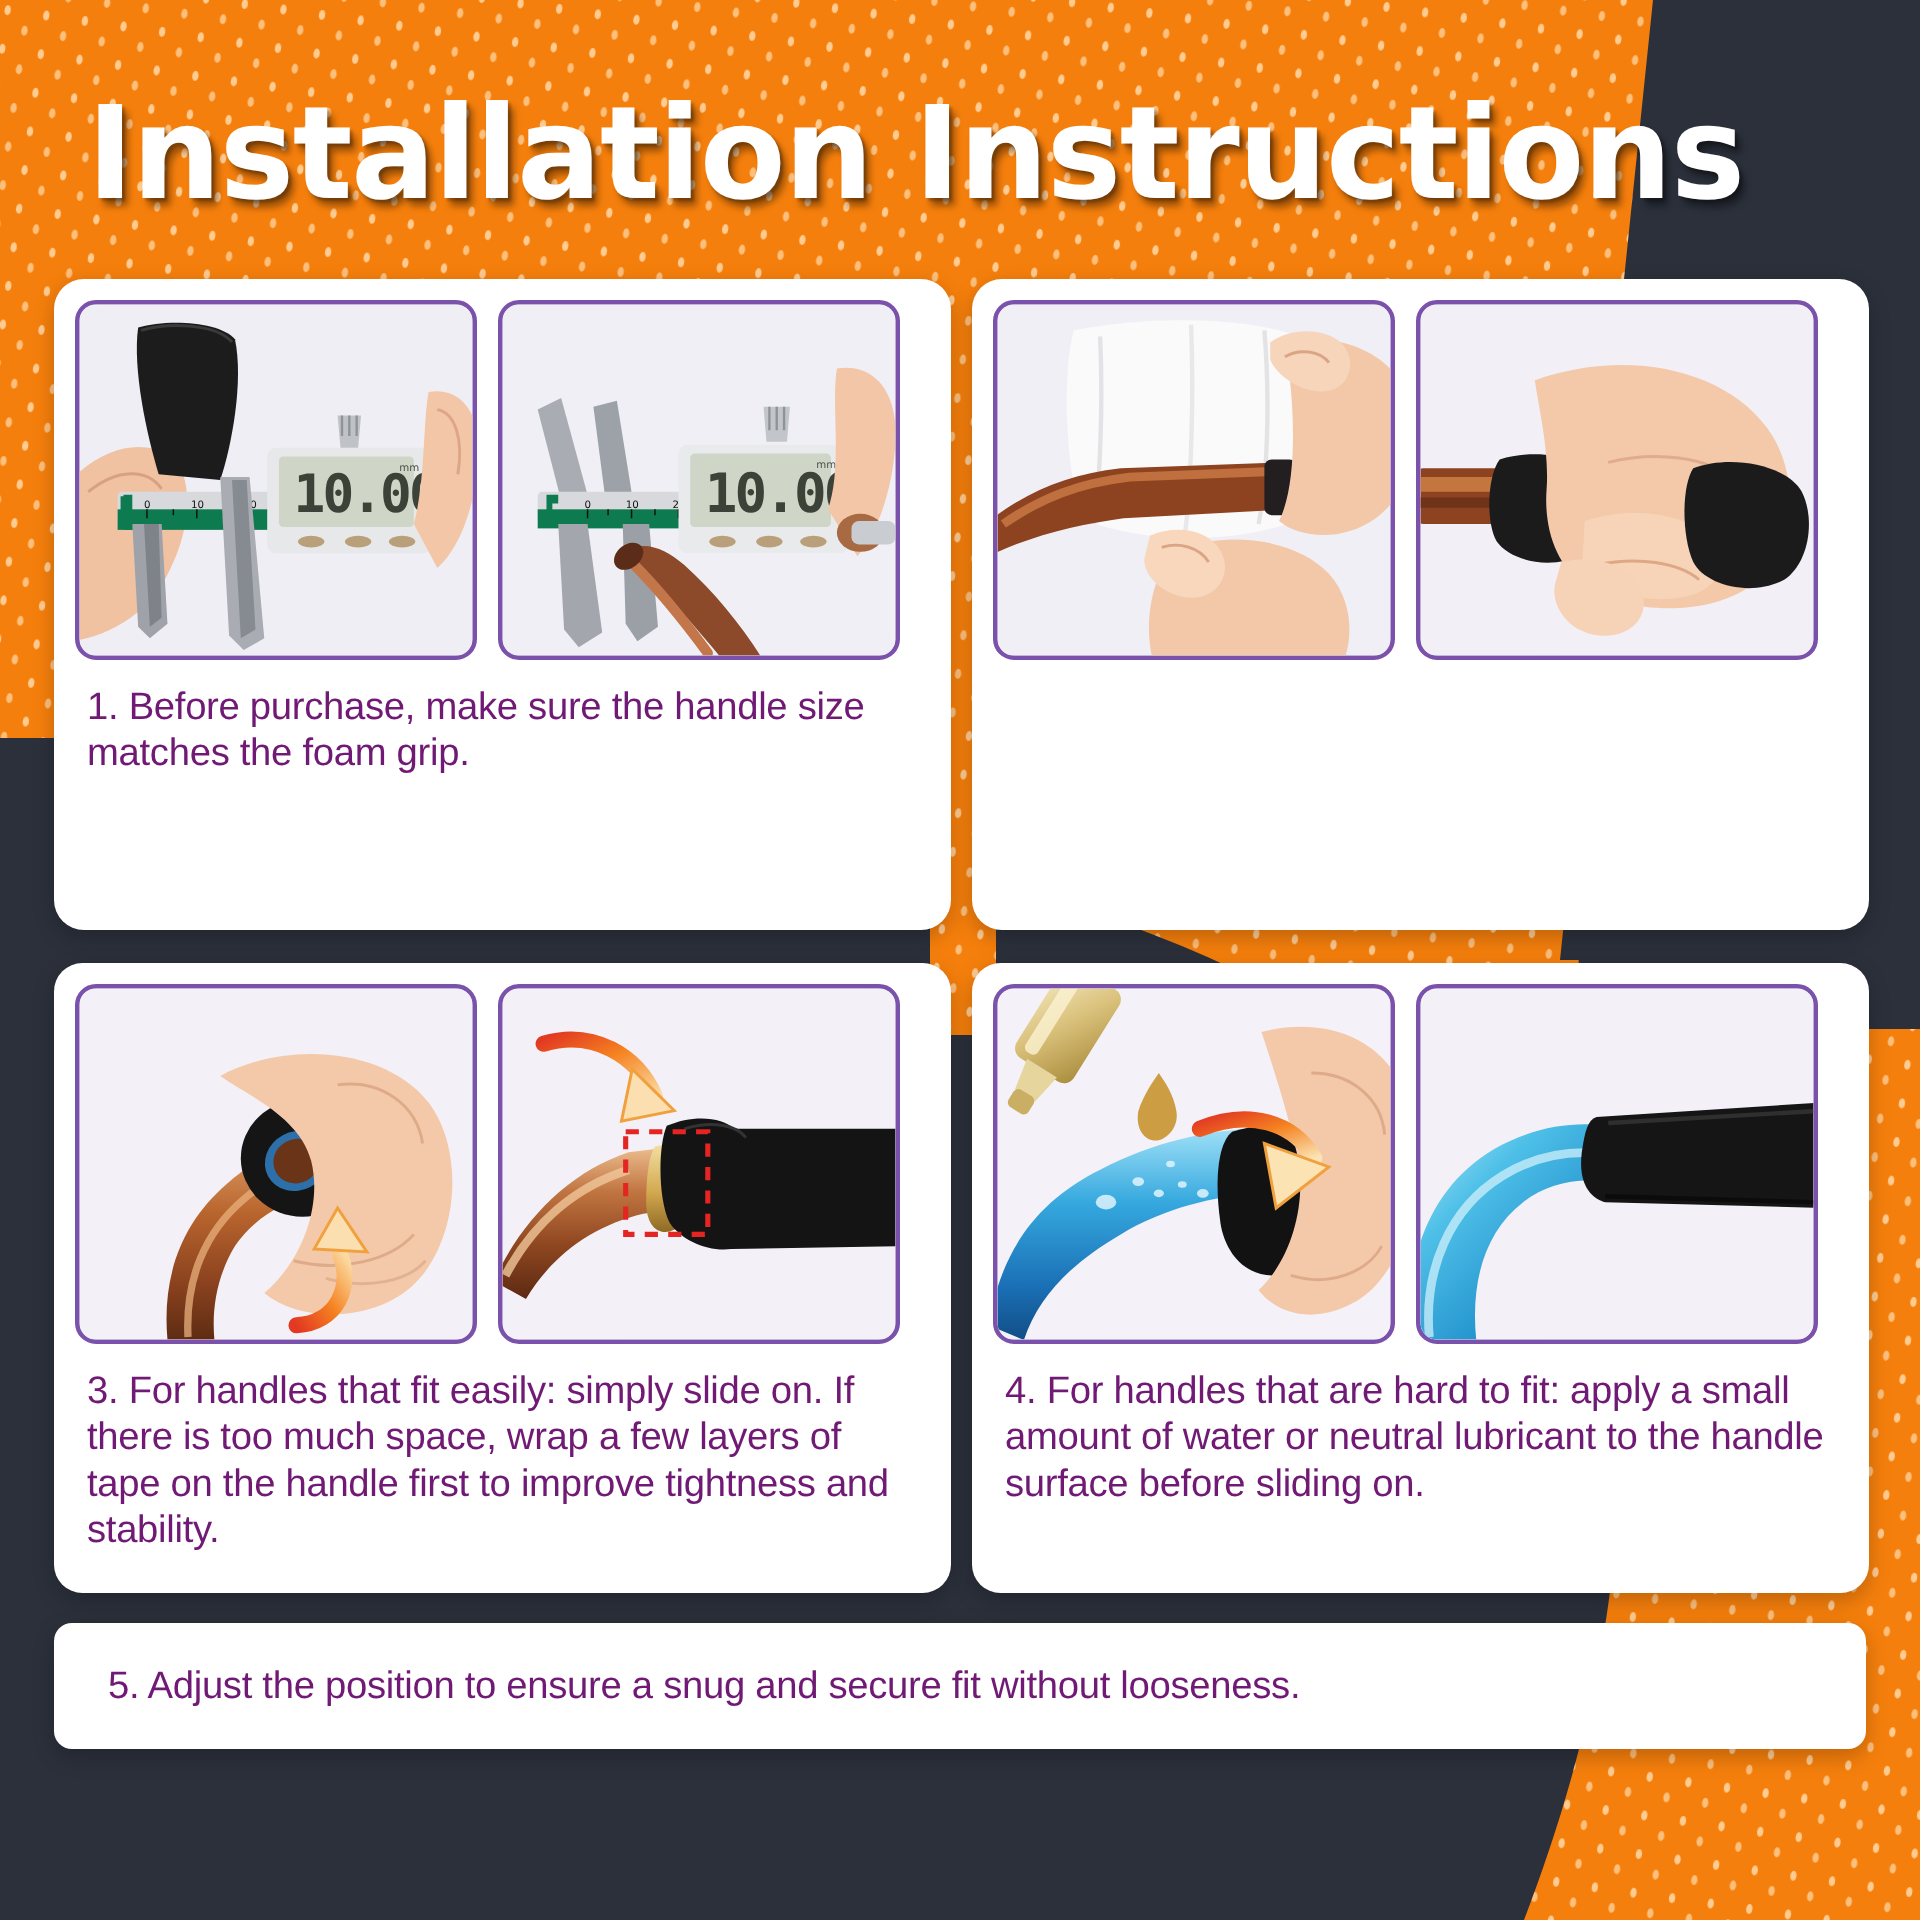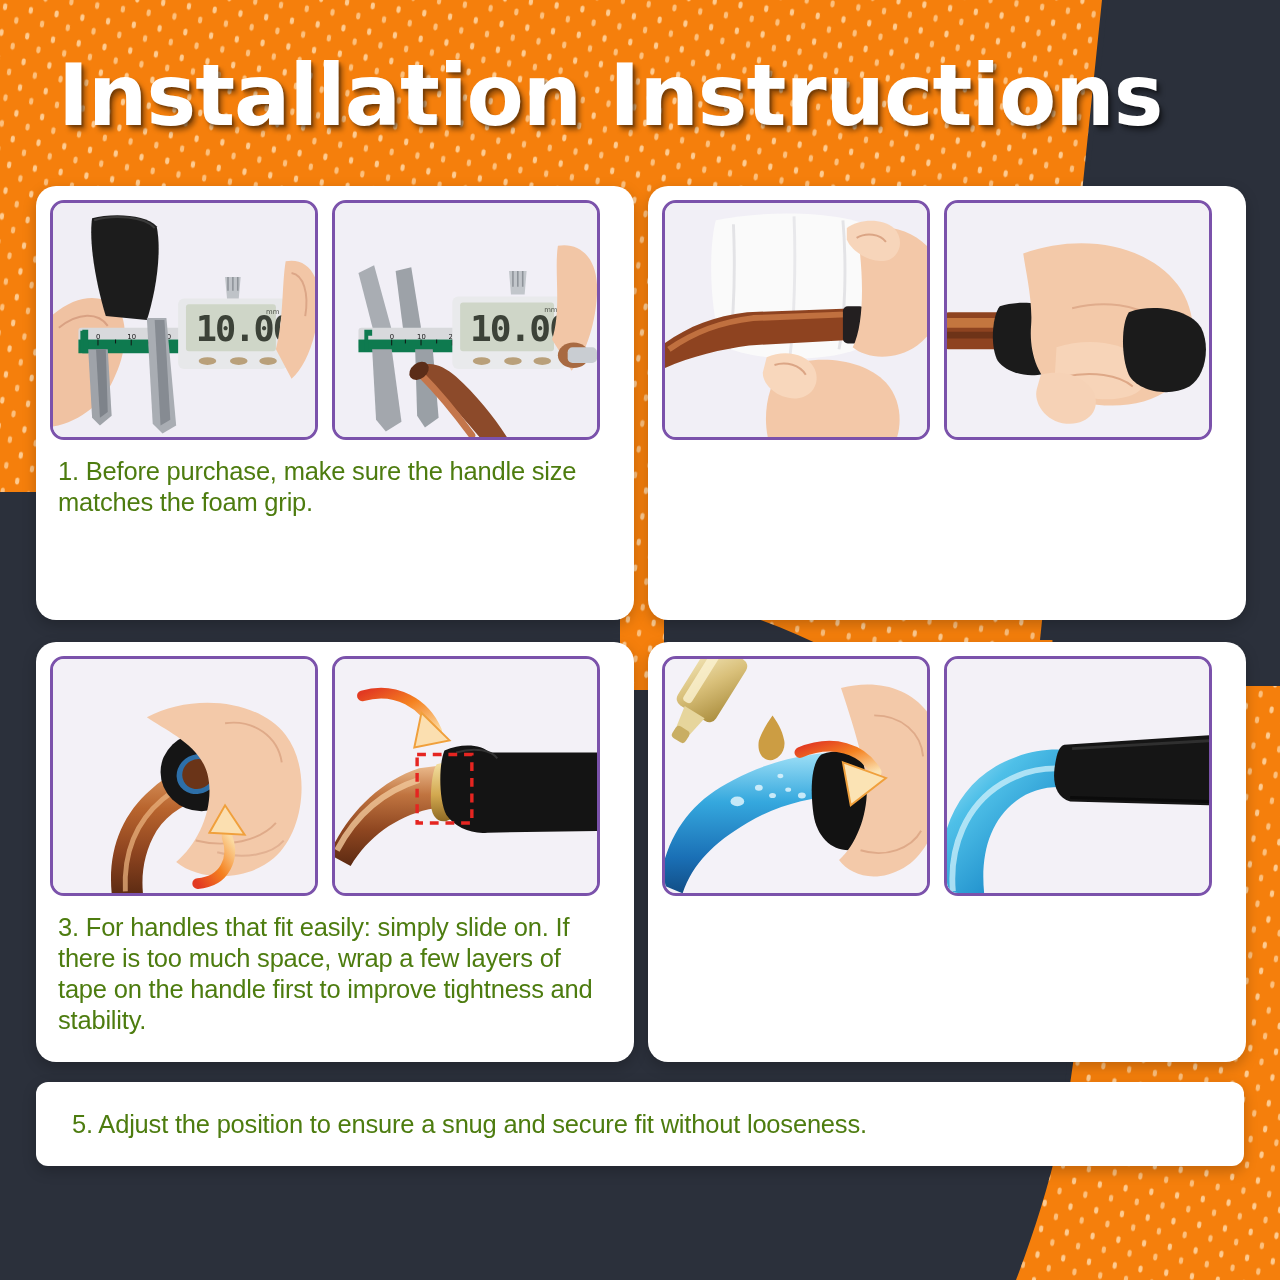--- a/index.html
+++ b/index.html
@@ -10,21 +10,21 @@
     position:relative;
   }
 
   
   #bg { position:absolute; inset:0; z-index:0; }
   #bg svg { display:block; width:1280px; height:1280px; }
 
   
   .title-wrap{
     position:absolute; left:0; top:48px; width:1082px; height:110px;
-    z-index:5; display:flex; align-items:flex-start;
+    z-index:5; display:flex; align-items:center;
   }
   .title{
     margin-left:58px;
     font-family:"DejaVu Sans", sans-serif;
     font-weight:bold;
     font-size:86px;
     line-height:94px;
     letter-spacing:-1px;
     color:#ffffff;
     transform:scaleX(0.97);
@@ -43,38 +43,38 @@
     padding:0 36px;
   }
   .card{
     background:#ffffff;
     border-radius:20px;
     box-shadow:0 5px 14px rgba(0,0,0,0.22);
     padding:14px 14px 12px 14px;
     display:flex; flex-direction:column;
   }
   .card.tall{ height:434px; }
-  .card.short{ height:420px; }
+  .card.short{ height:420px;border-radius:19px; }
 
   .photos{ display:flex; gap:14px; }
   .photo{
     width:268px; height:240px;
     border:3px solid #7B52AB;
     border-radius:14px;
     background:linear-gradient(150deg,#f2f0f7 0%,#eceaf4 60%,#e7e4f0 100%);
     position:relative; overflow:hidden;
     flex:0 0 auto;
   }
   .photo svg{ position:absolute; inset:0; width:100%; height:100%; display:block; }
 
   .caption{
     margin:16px 4px 0 8px;
     font-size:25.5px;
     line-height:31px;
-    color:#4d7c0f;
+    color:#701a75;
     letter-spacing:-0.2px;
   }
 
   
   .footer{
     position:absolute; left:36px; top:1082px;
     width:1208px; height:84px;
     background:#ffffff;
     border-radius:12px;
     box-shadow:0 5px 14px rgba(0,0,0,0.22);
@@ -433,19 +433,20 @@
           <path d="M-6,240 C-12,186 6,136 50,110 C82,92 112,90 140,96 L136,134 C112,128 88,132 70,146 C44,166 34,200 38,240 Z" fill="url(#blue2)"></path>
           <path d="M6,238 C2,192 20,150 56,128 C82,112 108,110 132,114" fill="none" stroke="#CFF0FB" stroke-width="6" opacity="0.75"></path>
 
           <path d="M120,88 L274,78 L274,150 L126,146 C112,142 108,128 110,112 C112,98 114,90 120,88 Z" fill="#151515"></path>
           <path d="M128,92 L268,84" fill="none" stroke="#2f2f2f" stroke-width="3"></path>
           <path d="M126,142 L268,146" fill="none" stroke="#0b0b0b" stroke-width="3"></path>
         </svg>
       </div>
 
     </div>
+    <p class="caption">4. For handles that are hard to fit: apply a small amount of water or neutral lubricant to the handle surface before sliding on.</p>
   </div>
 
 </div>
 
 <div class="footer">
   <p class="caption">5. Adjust the position to ensure a snug and secure fit without looseness.</p>
 </div>
 
 </body></html>

